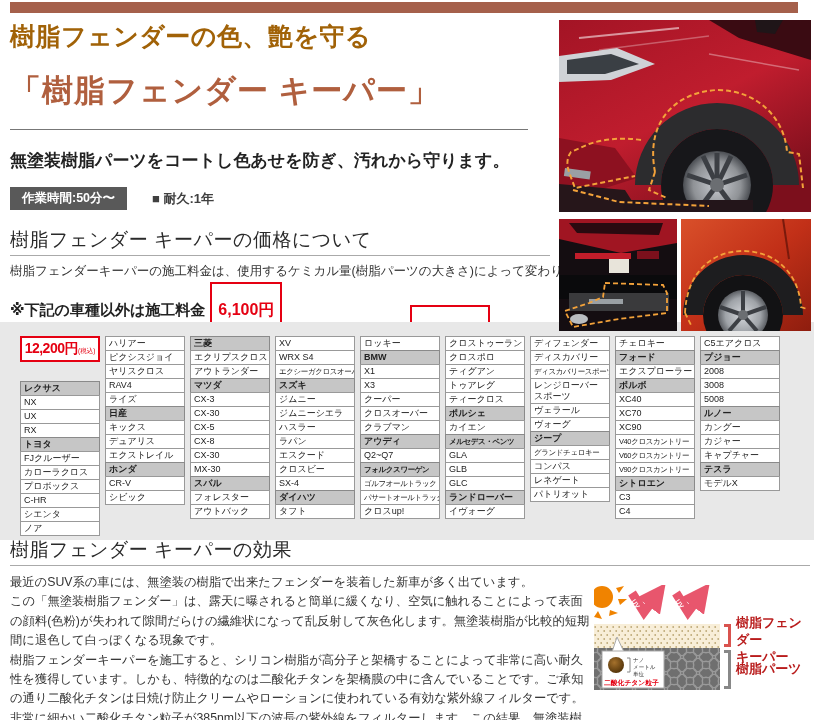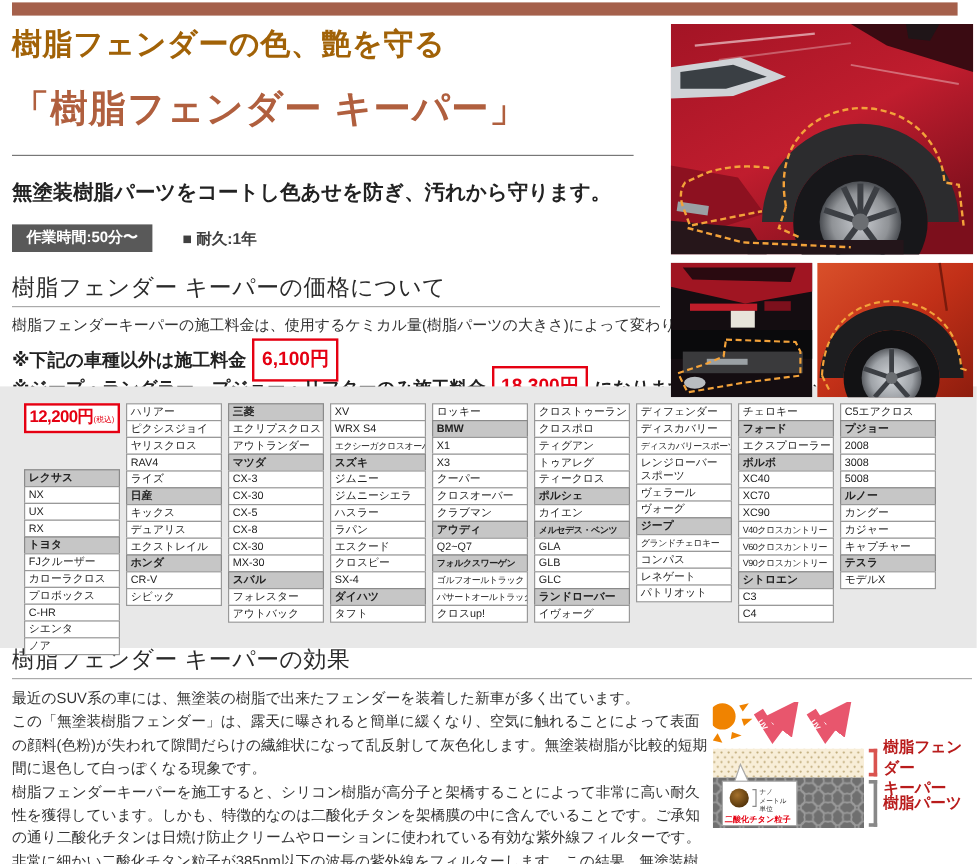--- a/index.html
+++ b/index.html
@@ -20,31 +20,31 @@
   .work-badge{left:10px;top:187px;background:var(--c-badge,#595959);color:#fff;font-size:12.5px;font-weight:bold;padding:3px 12px;}
   .durability{left:152px;top:190px;font-size:13px;font-weight:bold;color:#404040;}
   .section-heading{font-size:19px;font-weight:normal;color:#2a2a2a;letter-spacing:0.5px;}
   .p-head{left:10px;top:227px;}
   .p-underline{left:10px;top:255px;width:540px;border-top:1px solid #aaa;}
   .p-intro{left:10px;top:263px;font-size:12.5px;color:#333;}
   .note{font-size:15px;font-weight:bold;color:#222;display:flex;align-items:center;}
   .note1{left:10px;top:282px;}
   .note2{left:10px;top:305px;}
   .price-box{display:inline-block;border:2px solid var(--c-red,#e50012);color:var(--c-red,#e50012);
-    font-size:16px;font-weight:bold;padding:6px 6px;margin:0 5px;background:#fff;line-height:20px;}
+    font-size:16px;font-weight:bold;padding:16px 6px;margin:0 5px;background:#fff;line-height:20px;}
   .note .reason{font-size:11px;font-weight:bold;margin-left:2px;}
   
   .band{left:0;top:322px;width:814px;height:218px;background:#e8e8e8;z-index:0;}
   .price-badge{left:20px;top:336px;width:80px;box-sizing:border-box;border:2px solid var(--c-red,#e50012);
     background:#fff;text-align:center;padding:1px 0 2px 0;z-index:2;}
   .price-badge .amt{font-size:14px;font-weight:bold;color:var(--c-red,#e50012);letter-spacing:-0.5px;}
   .price-badge .tax{font-size:6.5px;color:var(--c-red,#e50012);}
   .table-wrap{left:20px;top:336px;display:flex;gap:5px;z-index:1;}
   .col{width:80px;display:flex;flex-direction:column;}
-  .col-first{padding-top:19px;margin-top:36px;}
+  .col-first{padding-top:45px;}
   .cell{box-sizing:border-box;width:80px;height:15px;line-height:13px;border:1px solid #999;margin-top:-1px;
     background:#fff;padding:0 3px;font-size:9px;color:#222;overflow:hidden;white-space:nowrap;}
   .cell:first-child{margin-top:0;}
   .cell.header{background:#c6c6c6;font-weight:bold;border-color:#8a8a8a;}
   .cell.small{font-size:7.5px;letter-spacing:-0.4px;}
   .cell.wrap{white-space:normal;height:auto;line-height:11px;padding:1px 3px;}
   
   .e-head{left:10px;top:537px;}
   .e-underline{left:10px;top:565px;width:800px;border-top:1px solid #aaa;}
   .effect-text{left:10px;top:573px;width:584px;font-size:12.3px;line-height:19.4px;color:#333;}

